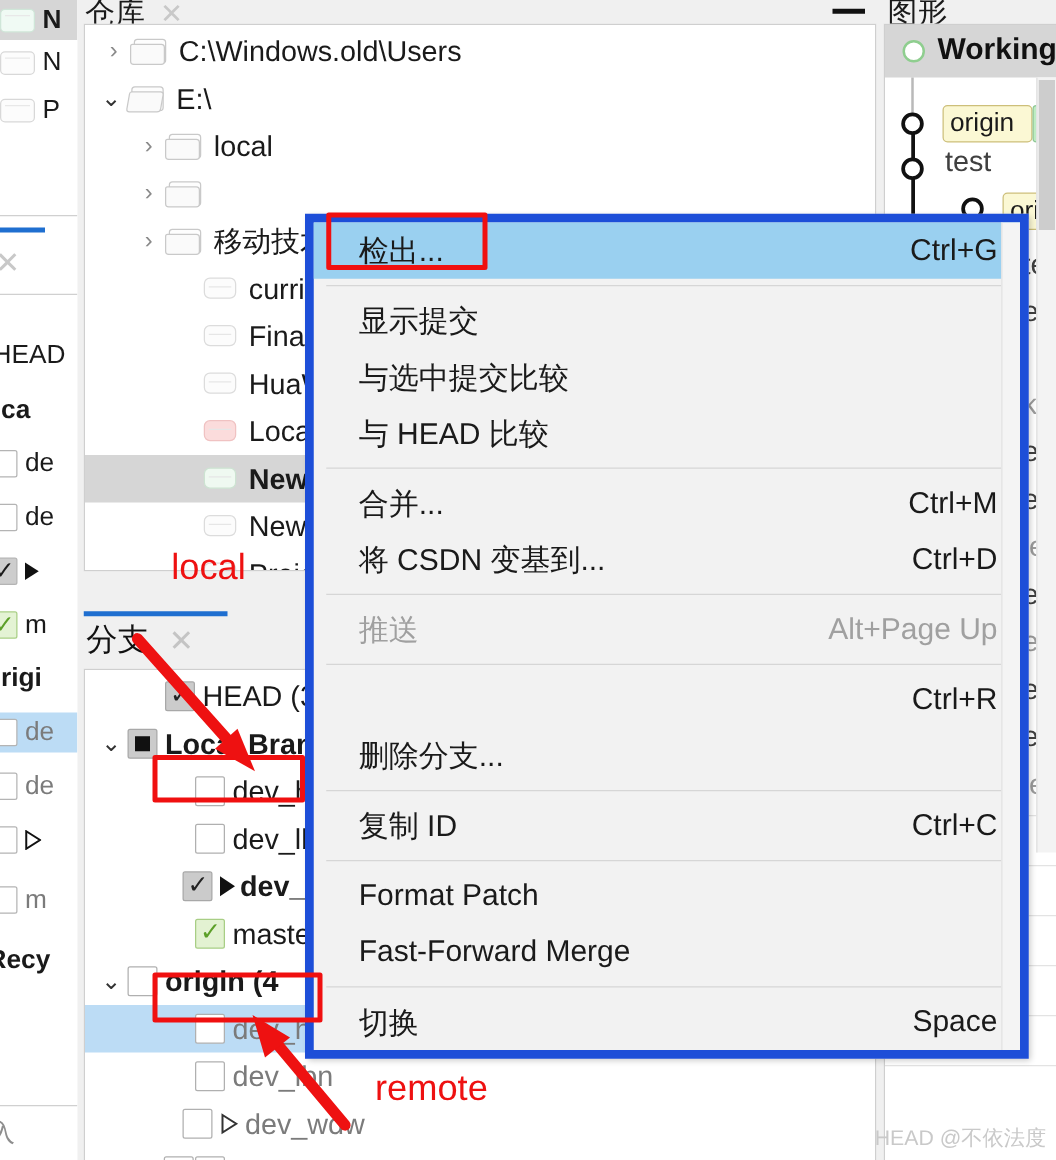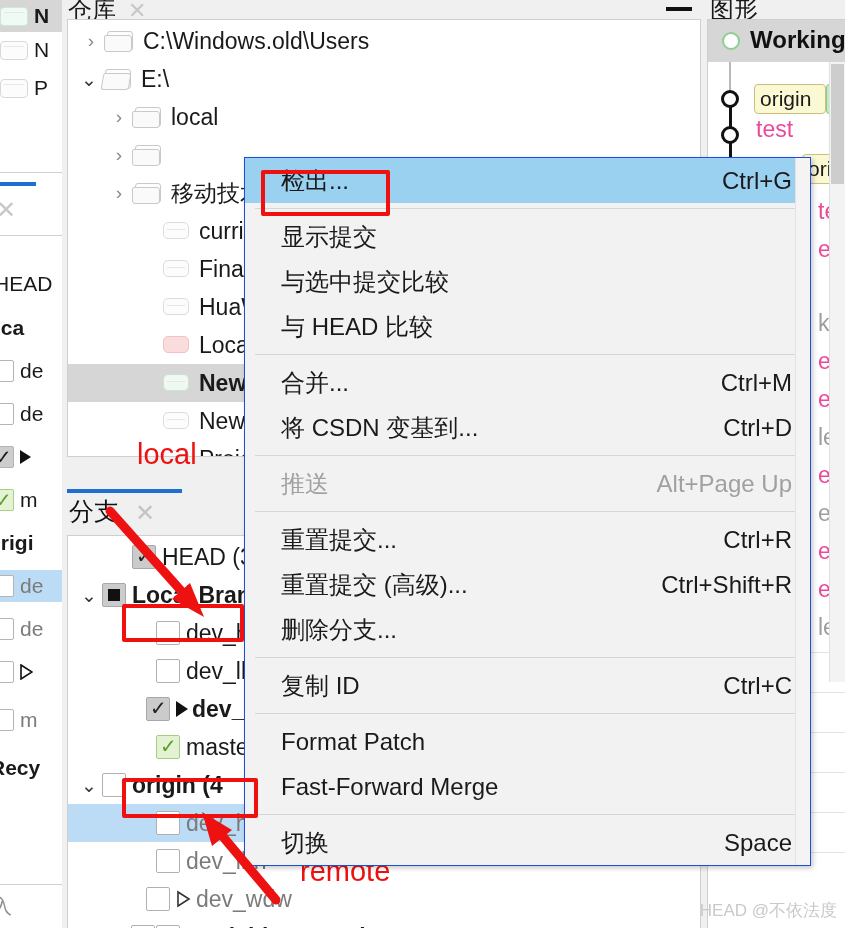--- a/index.html
+++ b/index.html
@@ -89,29 +89,29 @@
   .gnode.black{border:3px solid #111;}
   .gnode.greenring{border:2px solid #8fce8f;}
   .gline{position:absolute;background:#111;width:3px;}
   .gline.green{background:#39a13c;width:4px;}
   .gline.gray{background:#b9b9b9;width:2px;}
   .gtag{position:absolute;height:30px;background:#fbf8d4;border:1px solid #cdbf7a;border-radius:4px;
         display:flex;align-items:center;padding:0 5px;font-size:21px;color:#1a1a1a;white-space:nowrap;box-sizing:border-box;}
   .gtagbtn{position:absolute;height:30px;background:#bdecc2;border:1px solid #8fc795;border-radius:3px;
         display:flex;align-items:center;justify-content:center;box-sizing:border-box;}
   .gtagbtn i{width:0;height:0;border-left:12px solid #198a22;border-top:8px solid transparent;border-bottom:8px solid transparent;display:block;}
-  .gtext{position:absolute;font-size:23px;color:#ec4899;white-space:nowrap;}
+  .gtext{position:absolute;font-size:23px;color:#404040;white-space:nowrap;}
   .gtext.dim{color:#9d9d9d;}
   .grow-sep{position:absolute;left:0;width:138px;height:1px;background:#e3e3e3;}
   #graph-scroll{position:absolute;right:0;top:42px;width:16px;height:620px;background:#f3f3f3;border-left:1px solid #e0e0e0;}
   #graph-scroll .thumb{position:absolute;left:1px;top:2px;width:13px;height:120px;background:#cdcdcd;}
 
   
-  #context-menu{position:absolute;left:244px;top:157px;width:565px;background:#f2f2f2;
-                border:1px solid #1d4ed8;box-shadow:2px 2px 5px rgba(0,0,0,.22);z-index:40;}
+  #context-menu{position:absolute;left:244px;top:171px;width:565px;background:#f2f2f2;
+                border:7px solid #1d4ed8;box-shadow:2px 2px 5px rgba(0,0,0,.22);z-index:40;}
   .mi{height:45px;display:flex;align-items:center;padding:0 18px 0 36px;white-space:nowrap;box-sizing:border-box;}
   .mi .mlabel{font-size:24px;color:#1a1a1a;}
   .mi .mkey{margin-left:auto;font-size:24px;color:#1a1a1a;padding-left:30px;}
   .mi.highlight{background:#9ad0f0;}
   .mi.disabled .mlabel,.mi.disabled .mkey{color:#a0a0a0;}
   .msep{height:1px;background:#d6d6d6;margin:5px 10px;}
   #menu-scrollbar{position:absolute;right:0;top:0;width:14px;bottom:0;background:#f4f4f4;border-left:1px solid #e2e2e2;}
 
   
   .redbox{position:absolute;border:4px solid #f01010;z-index:60;box-sizing:border-box;border-radius:2px;}
@@ -486,26 +486,21 @@
   </div>
   <div class="msep"></div>
 
   <div class="mi disabled">
     <span class="mlabel">推送</span>
     <span class="mkey">Alt+Page Up</span>
   </div>
   <div class="msep"></div>
 
   <div class="mi">
-    <span class="mlabel">重置提交...</span>
     <span class="mkey">Ctrl+R</span>
-  </div>
-  <div class="mi">
-    <span class="mlabel">重置提交 (高级)...</span>
-    <span class="mkey">Ctrl+Shift+R</span>
   </div>
   <div class="mi">
     <span class="mlabel">删除分支...</span>
     <span class="mkey"></span>
   </div>
   <div class="msep"></div>
 
   <div class="mi">
     <span class="mlabel">复制 ID</span>
     <span class="mkey">Ctrl+C</span>

